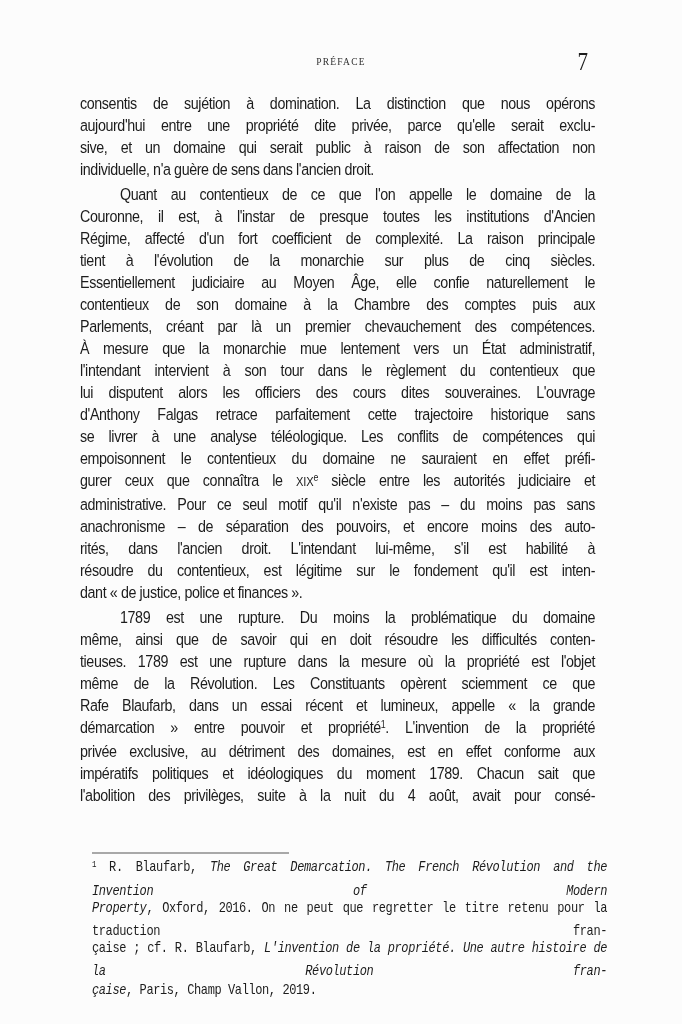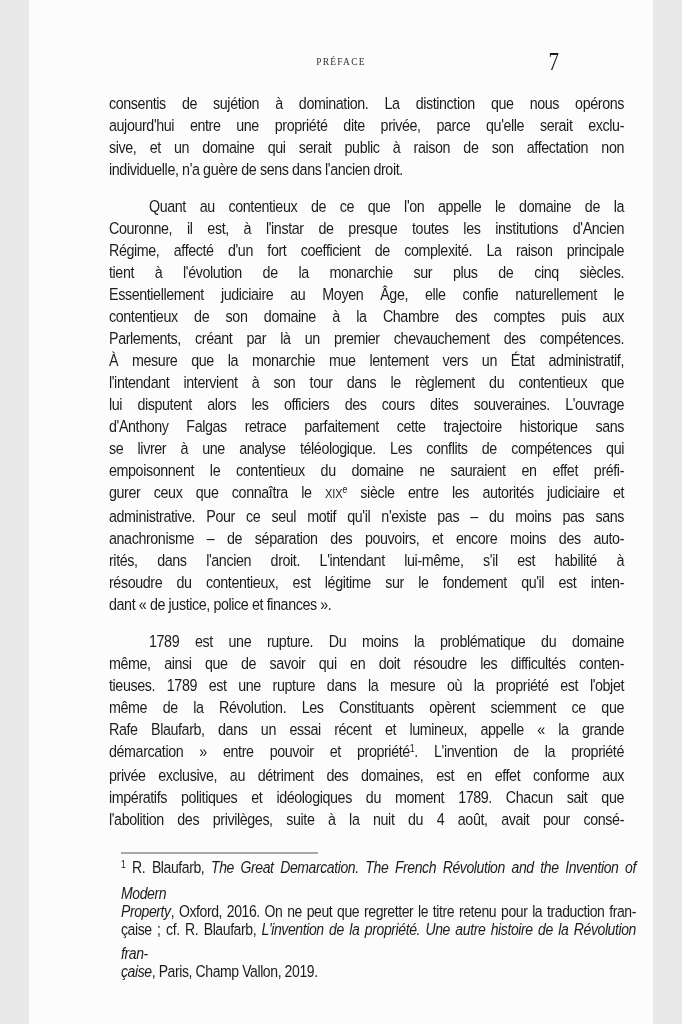--- a/index.html
+++ b/index.html
@@ -1,60 +1,60 @@
 <!DOCTYPE html>
 <html lang="fr" style="--background: #fcfcfc; --text: #1c1c1c; --header_text: #2e2e2e; --rule: #a8a8a8;"><head>
 <meta charset="utf-8">
 <style>
   :root{
     --background:#fcfcfc; --text:#1c1c1c; --header_text:#2e2e2e; --rule:#a8a8a8;
   }
   html,body{margin:0;padding:0;}
   body{background:#e8e8e8;}
   .page{
-    position:relative; width:624px; height:1024px; margin:0 auto;
+    position:relative; width:682px; height:1024px; margin:0 auto;
     background:var(--background); overflow:hidden;
     font-family:"Liberation Sans", sans-serif; color:var(--text);
   }
   
   .running-head{position:absolute; top:0; left:0; right:0; height:80px;}
   .head-title{
     position:absolute; top:56px; left:0; width:100%; text-align:center;
     font-family:"Liberation Serif", serif; font-size:9.5px; letter-spacing:1.2px;
     color:var(--header_text); transform:scaleY(1.2); transform-origin:center;
   }
   .folio{
     position:absolute; top:50px; right:94px;
     font-family:"Liberation Serif", serif; font-size:21px; color:var(--text);
     transform:scaleY(1.15); transform-origin:center;
   }
   
   .body-col{
     position:absolute; left:80px; top:92px; width:515px;
     font-size:14.3px; letter-spacing:-0.4px; line-height:22px;
   }
-  .para + .para{margin-top:15px;}
+  .para + .para{margin-top:3px;}
   .line{
     text-align:justify; text-align-last:justify;
     transform:scaleY(1.18); transform-origin:0 50%;
     white-space:normal;
   }
   .line.flush{text-align-last:left;}
   .line.indent{text-indent:40px;}
   .sc{font-size:0.78em; text-transform:uppercase; letter-spacing:-0.2px;}
   .sup{font-size:0.62em; position:relative; top:-0.42em;}
   .i{font-style:italic;}
   
   .footnote-rule{
     position:absolute; left:92px; top:852px; width:197px; height:1.5px;
     background:var(--rule);
   }
   .footnote-col{
     position:absolute; left:92px; top:859px; width:515px;
-    font-size:14px; letter-spacing:-0.4px; line-height:20px;
+    font-size:12px; letter-spacing:-0.4px; line-height:20px;font-family:Liberation Mono, monospace;
   }
 </style>
 </head>
 <body>
 
 <div class="page">
 
   <div class="running-head">
     <div class="head-title">PRÉFACE</div>
     <div class="folio">7</div>

